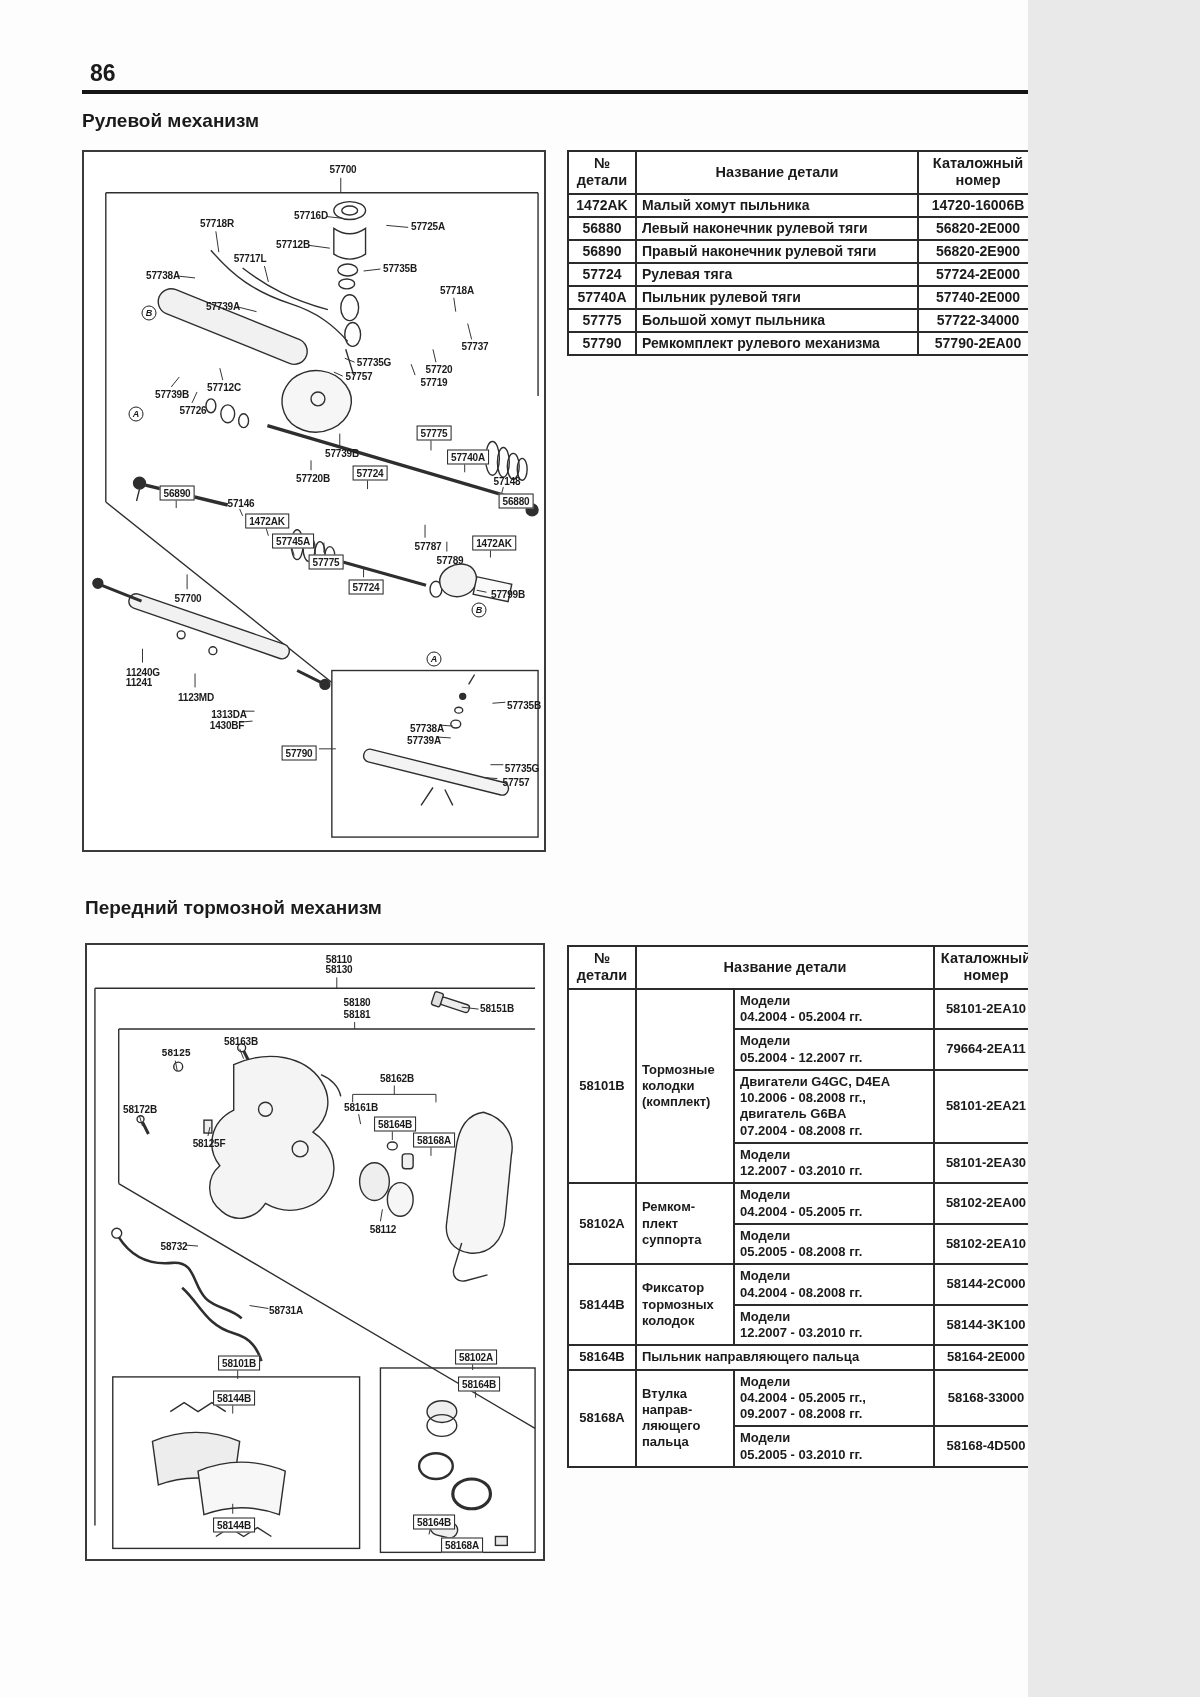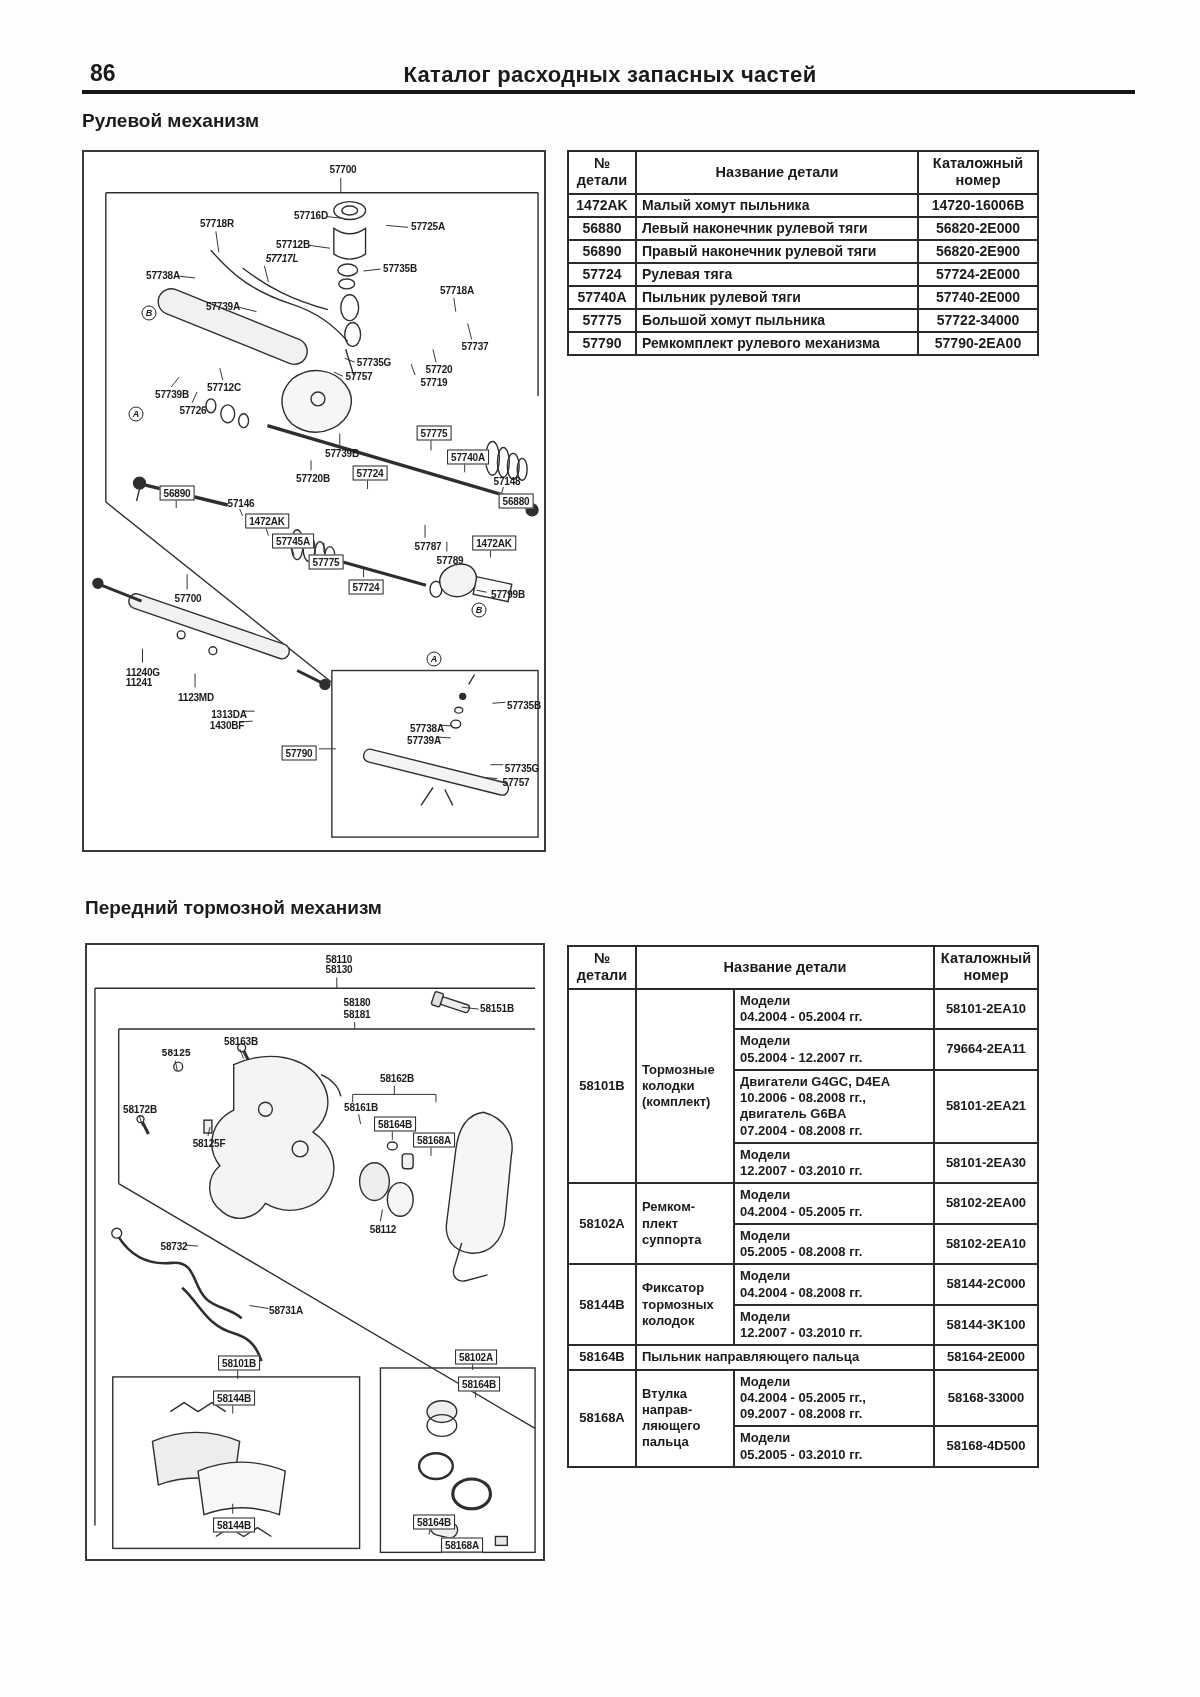--- a/index.html
+++ b/index.html
@@ -1,16 +1,16 @@
 <!DOCTYPE html>
 <html><head>
 <meta charset="utf-8">
 <style>
   html,body{margin:0;padding:0;background:#e9e9e9;}
-  .page{position:relative;width:1200px;height:1697px;background:#fdfdfd;color:#1b1b1b;
+  .page{position:relative;width:1028px;height:1697px;background:#fdfdfd;color:#1b1b1b;
         font-family:"Liberation Sans",sans-serif;overflow:hidden;}
   .page *{box-sizing:border-box;}
   .pagenum{position:absolute;left:90px;top:60px;font-size:23px;font-weight:bold;}
   .doc-title{position:absolute;left:85px;top:62px;width:1050px;text-align:center;
              font-size:22px;font-weight:bold;letter-spacing:0.3px;}
   .rule{position:absolute;left:82px;top:90px;width:1053px;height:4px;background:#151515;}
   .sec-title{position:absolute;font-size:19px;font-weight:bold;}
   #sec1-title{left:82px;top:110px;}
   #sec2-title{left:85px;top:897px;}
   .diagram{position:absolute;border:2px solid #3a3a3a;background:#fff;}
@@ -34,21 +34,20 @@
   .c-name{text-align:left;}
   .c-model{text-align:left;}
   .c-cat{text-align:center;}
 </style>
 </head>
 <body>
 
 <div class="page">
 
   <div class="pagenum">86</div>
-  <div class="doc-title">Каталог расходных запасных частей</div>
   <div class="rule"></div>
 
   <div class="sec-title" id="sec1-title">Рулевой механизм</div>
 
   <div class="diagram" id="diagram-steering">
     <svg viewBox="0 0 464 702">
       <g stroke="#2e2e2e" fill="none" stroke-width="1.4">
         <path d="M22,40 H458 M22,40 V352 M458,40 V245 M22,352 L250,534"></path>
         <rect x="250" y="522" width="208" height="168"></rect>
         <ellipse cx="268" cy="58" rx="16" ry="9"></ellipse>
@@ -106,21 +105,21 @@
         <path d="M388,536 l6,-10"></path>
         <path d="M352,640 l-12,18 M364,642 l8,16"></path>
       </g>
       <path stroke="#333" stroke-width="1" fill="none" d="M259,25 V40 M244,64 L262,66 M327,75 L305,73 M133,79 L136,100 M226,93 L248,96 M182,114 L186,130 M299,117 L282,119 M94,124 L112,126 M373,146 L375,160 M154,155 L174,160 M391,188 L387,172 M273,211 L263,207 M355,211 L352,198 M261,225 L252,221 M334,224 L330,213 M140,229 L137,217 M88,236 L96,226 M109,252 L114,241 M350,288 L350,300 M258,295 L258,283 M384,312 L384,322 M286,328 L286,339 M229,320 L229,310 M423,337 L420,348 M93,348 L93,358 M157,359 L160,366 M438,344 L448,356 M183,376 L186,386 M209,396 L212,406 M344,388 L344,375 M410,398 L410,408 M242,403 L242,393 M366,402 L366,392 M282,428 L282,418 M406,443 L396,441 M104,440 L104,425 M59,514 L59,500 M112,539 L112,525 M160,563 L172,563 M158,574 L170,573 M237,601 L254,601 M358,577 L372,578 M355,589 L370,590 M425,554 L412,555 M423,617 L410,617 M417,631 L404,630"></path>
     </svg>
   <span class="plabel plain" style="left: 259px; top: 18px;">57700</span>
       <span class="plabel plain" style="left: 227px; top: 64px;">57716D</span>
       <span class="plabel plain" style="left: 344px; top: 75px;">57725A</span>
       <span class="plabel plain" style="left: 133px; top: 72px;">57718R</span>
       <span class="plabel plain" style="left: 209px; top: 93px;">57712B</span>
-      <span class="plabel plain" style="left: 198px; top: 107px; font-style: italic;">57717L</span>
+      <span class="plabel plain" style="left: 166px; top: 107px;">57717L</span>
       <span class="plabel plain" style="left: 316px; top: 117px;">57735B</span>
       <span class="plabel plain" style="left: 79px; top: 124px;">57738A</span>
       <span class="plabel plain" style="left: 373px; top: 139px;">57718A</span>
       <span class="plabel plain" style="left: 139px; top: 155px;">57739A</span>
       <span class="plabel circled" style="left: 65px; top: 161px;">B</span>
       <span class="plabel plain" style="left: 391px; top: 195px;">57737</span>
       <span class="plabel plain" style="left: 290px; top: 211px;">57735G</span>
       <span class="plabel plain" style="left: 355px; top: 218px;">57720</span>
       <span class="plabel plain" style="left: 275px; top: 225px;">57757</span>
       <span class="plabel plain" style="left: 334px; top: 231px; margin-left: 16px;">57719</span>

